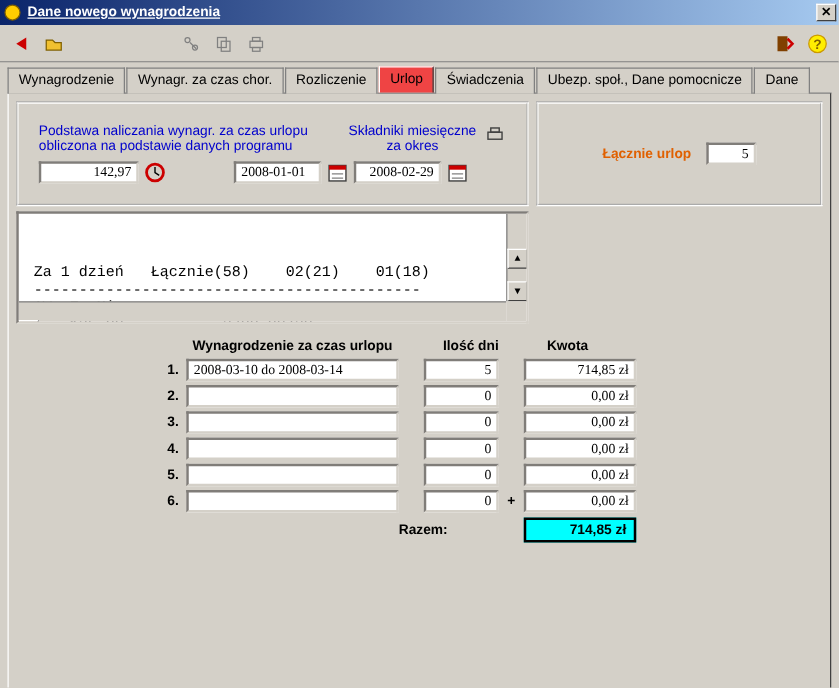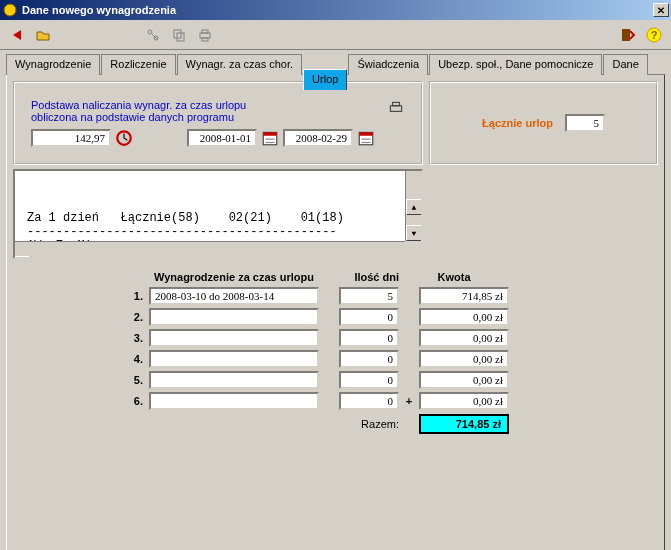--- a/index.html
+++ b/index.html
@@ -15,21 +15,21 @@
 .titlebar {
   background: linear-gradient(to right, #0a246a, #a6caf0);
   height: 20px;
   display: flex;
   align-items: center;
   padding: 0 2px;
   color: white;
   font-weight: bold;
 }
 .titlebar .icon { width: 16px; height: 16px; margin-right: 4px; display: inline-flex; align-items: center; justify-content: center; font-size: 10px; }
-.titlebar .title { flex: 1; }
+.titlebar .title { flex: 1; text-decoration: underline; }
 .titlebar .close {
   width: 16px; height: 14px;
   background: #d4d0c8;
   border: 1px solid #fff;
   border-right-color: #404040;
   border-bottom-color: #404040;
   display: flex; align-items: center; justify-content: center;
   font-family: Arial;
   font-size: 10px;
   color: black;
@@ -62,26 +62,26 @@
   padding: 3px 8px;
   border: 1px solid #808080;
   border-bottom: none;
   background: #d4d0c8;
   margin-right: 1px;
   cursor: pointer;
   position: relative;
   top: 1px;
 }
 .tab.active {
-  background: #0ea5e9;
+  background: #ef4444;
   border-top-color: #fff;
   border-left-color: #fff;
   border-right-color: #404040;
   z-index: 2;
-  top: 16px;
+  top: 0;
   padding-bottom: 5px;
 }
 .tabcontent {
   border: 1px solid #fff;
   border-right-color: #404040;
   border-bottom-color: #404040;
   margin: 0 6px 6px 6px;
   padding: 6px;
   background: #d4d0c8;
   height: 480px;
@@ -214,53 +214,57 @@
   <span class="tb-btn">
     <svg viewBox="0 0 16 16">
         <circle cx="8" cy="8" r="7" fill="#ffee00" stroke="#cc9900"></circle>
         <text x="8" y="12" text-anchor="middle" font-size="11" font-weight="bold" fill="#806000">?</text>
       </svg>
   </span>
 </div>
 
 <div class="tabbar">
   <div class="tab">Wynagrodzenie</div>
+  <div class="tab">Wynagr. za czas chor.</div>
   <div class="tab">Rozliczenie</div>
-  <div class="tab">Wynagr. za czas chor.</div>
   <div class="tab active">Urlop</div>
   <div class="tab">Świadczenia</div>
   <div class="tab">Ubezp. społ., Dane pomocnicze</div>
   <div class="tab">Dane</div>
 </div>
 
 <div class="tabcontent">
   <div class="uppergrid">
     <div class="panel left-panel">
       <div style="display:flex; align-items:flex-start;">
         <div style="flex:1;">
           <div class="blue-text">Podstawa  naliczania wynagr. za czas urlopu</div>
           <div class="blue-text">obliczona na podstawie danych programu</div>
+        </div>
+        <div style="text-align:center;">
+          <div class="blue-text">Składniki miesięczne</div>
+          <div class="blue-text">za okres</div>
         </div>
         <span class="icon-btn" style="margin-left:6px;">
           <svg viewBox="0 0 16 16">
               <rect x="3" y="6" width="10" height="5" fill="none" stroke="#404040"></rect>
               <rect x="5" y="3" width="6" height="3" fill="none" stroke="#404040"></rect>
             </svg>
         </span>
       </div>
       <div style="display:flex; align-items:center; gap:4px; margin-top:6px;">
         <input class="input-field inset" style="width: 80px;" value="142,97">
         <span class="icon-btn">
           <svg viewBox="0 0 16 16">
               <circle cx="8" cy="8" r="6" fill="none" stroke="#cc0000" stroke-width="2"></circle>
               <path d="M8 4v4l3 2" stroke="#000" fill="none"></path>
             </svg>
         </span>
         <span style="width:46px"></span>
-        <input class="input-field inset" style="width: 70px; text-align: right;" value="2008-01-01">
+        <input class="input-field inset" style="width: 70px; text-align: left;" value="2008-01-01">
         <span class="icon-btn">
           <svg viewBox="0 0 16 16">
               <rect x="2" y="3" width="12" height="11" fill="#fff" stroke="#404040"></rect>
               <rect x="2" y="3" width="12" height="3" fill="#cc0000"></rect>
               <line x1="4" y1="9" x2="12" y2="9" stroke="#808080"></line>
               <line x1="4" y1="12" x2="12" y2="12" stroke="#808080"></line>
             </svg>
         </span>
         <input class="input-field inset" style="width: 70px; text-align: right;" value="2008-02-29">
         <span class="icon-btn">
@@ -340,17 +344,17 @@
       <span class="row-num">6.</span>
       <input class="input-field inset period-input" value="" style="">
       <input class="input-field inset days-input" value="0" style="">
       <span style="width:20px; text-align:center; font-weight:bold;">+</span>
       <input class="input-field inset amount-input" style="margin-left: 0px;" value="0,00 zł">
     </div>
 
     <div class="grid-row" style="margin-top:4px;">
       <span style="width:136px;"></span>
       <span style="width:170px;"></span>
-      <span style="width:80px; text-align:right; font-weight:normal;">Razem:</span>
+      <span style="width:80px; font-weight:bold;">Razem:</span>
       <span class="total-cell" style="margin-left:20px;">714,85 zł</span>
     </div>
   </div>
 </div>
 
 </body></html>

